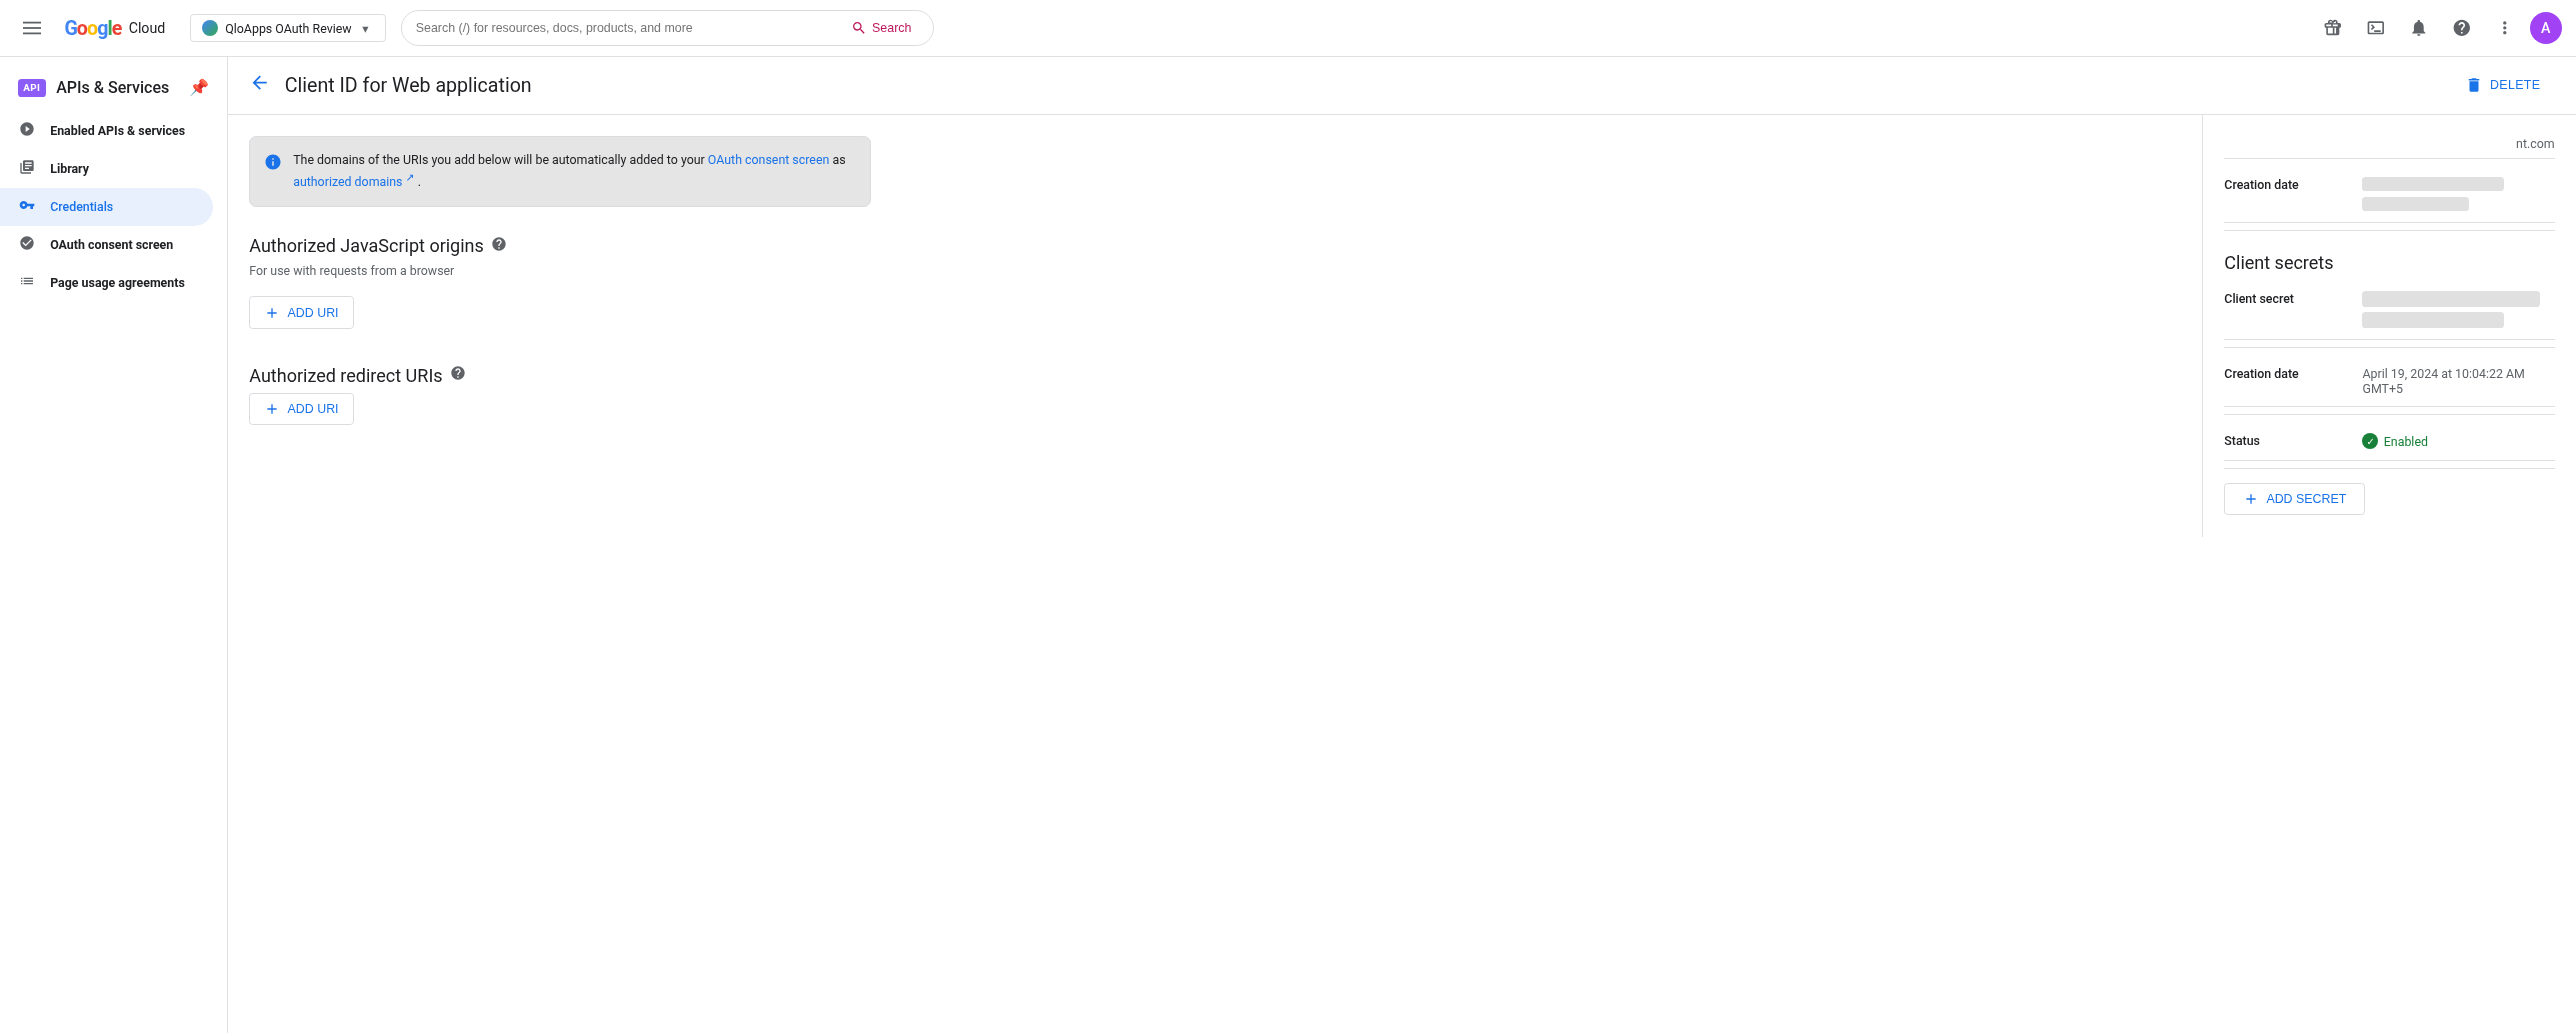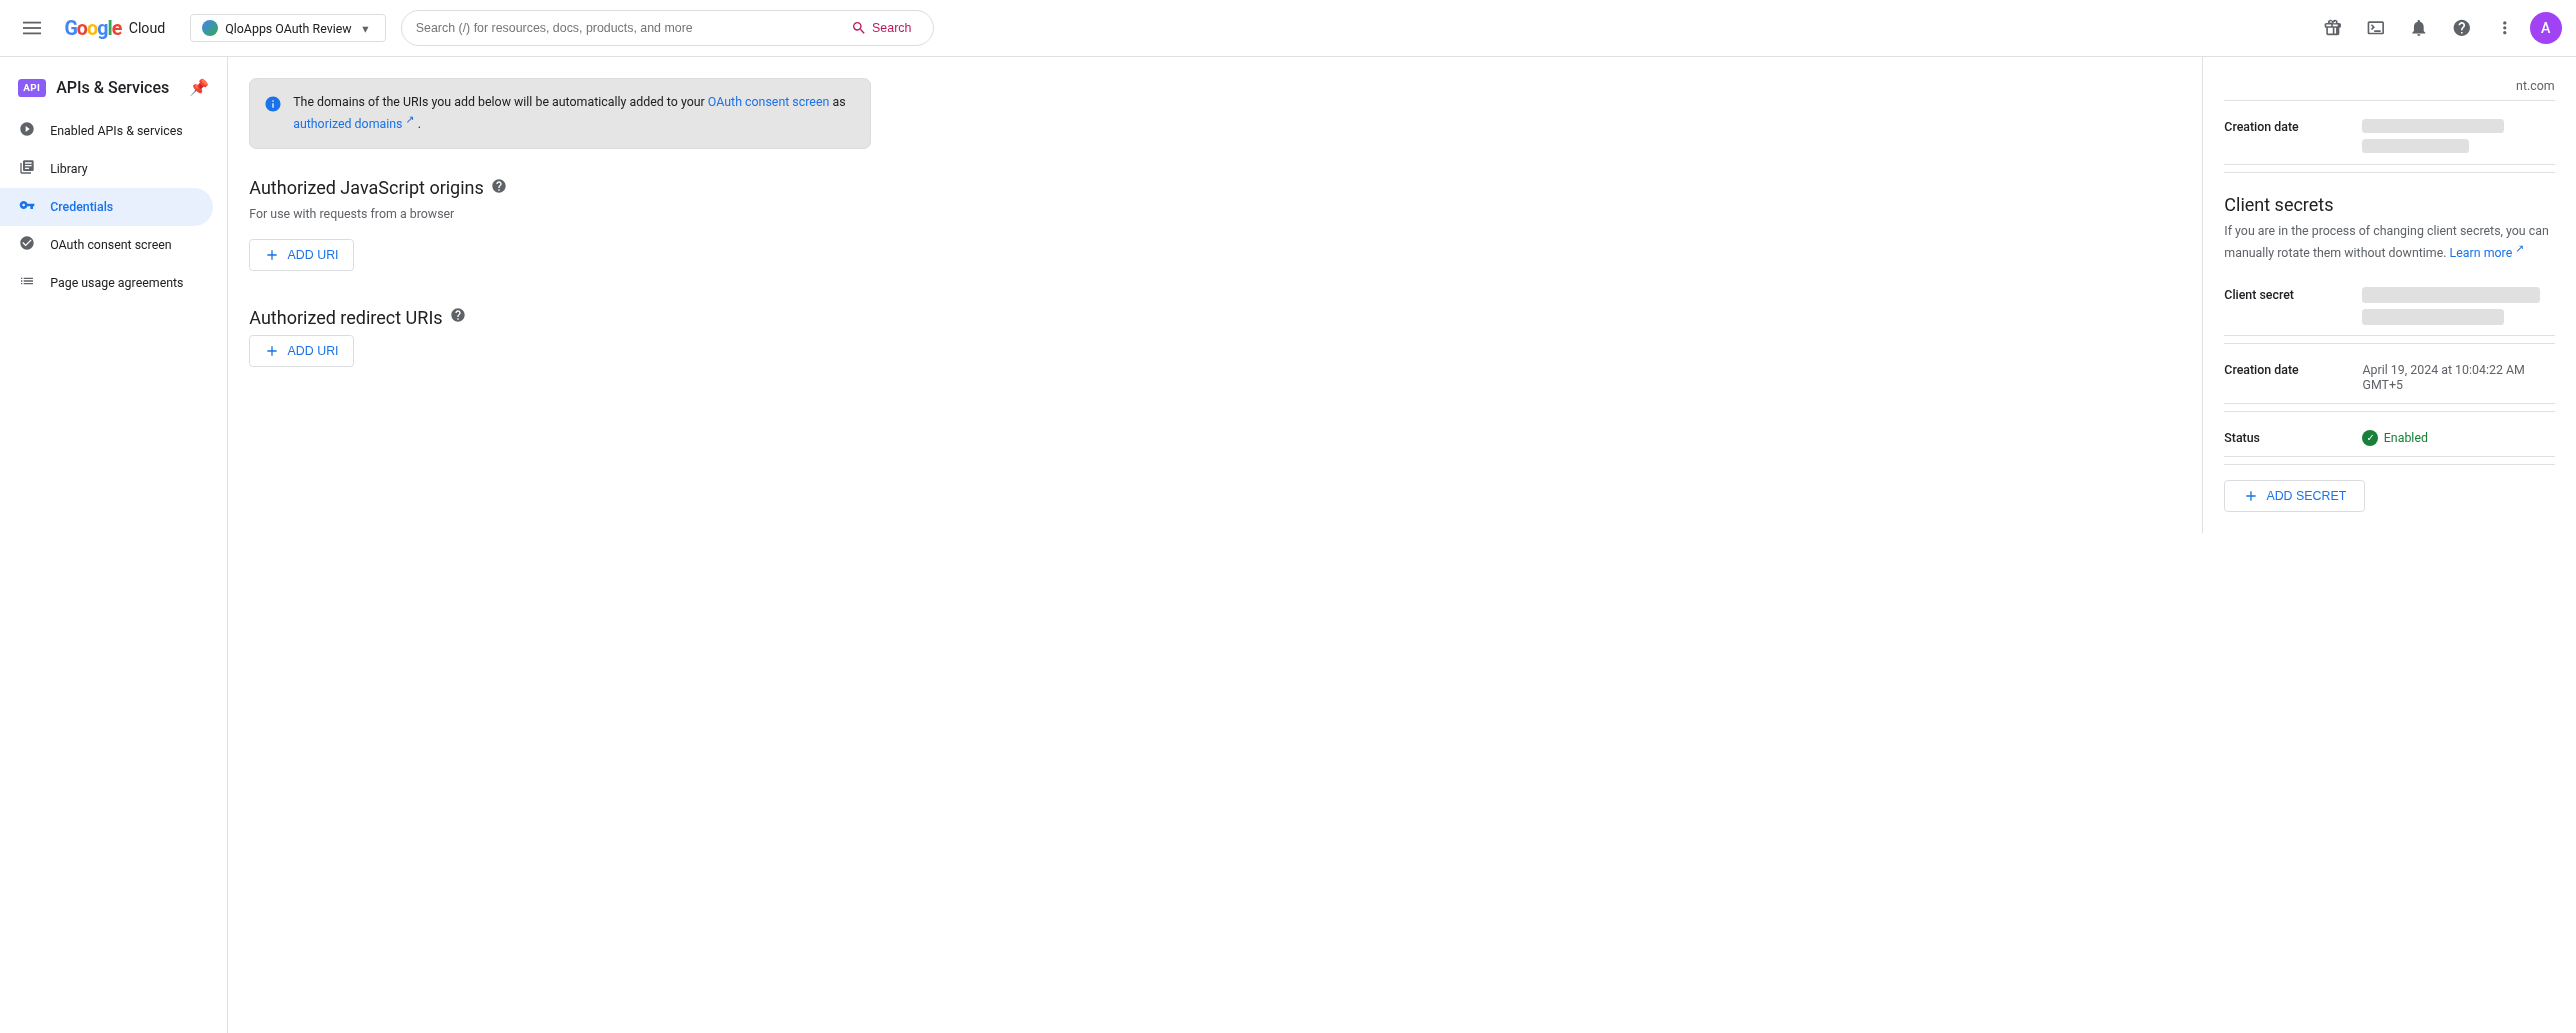--- a/index.html
+++ b/index.html
@@ -64,21 +64,21 @@
     }
     .api-badge {
       background: #8b5cf6; color: #fff; font-size: 9.8px; font-weight: 700;
       padding: 3.6px 5.3px; border-radius: 3.6px; letter-spacing: 0.4px;
     }
     .sidebar-title { font-size: 16px; font-weight: 500; color: #202124; }
     .pin-icon { margin-left: auto; color: #1a73e8; font-size: 16px; }
     .sidebar-item {
       display: flex; align-items: center; gap: 14.2px;
       padding: 9px 18px; cursor: pointer; color: #202124;
-      font-size: 12.4px; border-radius: 0 21.3px 21.3px 0; margin-right: 14.2px;
+      font-size: 12.4px; border-radius: 0 21.3px 21.3px 0; margin-right: 14.2px; font-weight: bold;
     }
     .sidebar-item.active { background: #e8f0fe; color: #1a73e8; font-weight: 500; }
     .sidebar-item.active .sidebar-icon { color: #1a73e8; }
     .sidebar-icon { font-size: 16px; color: #5f6368; width: 18px; text-align: center; }
 
     
     .main-content { flex: 1; overflow-y: auto; }
 
     
     .page-header {
@@ -275,20 +275,34 @@
         <svg width="16" height="16" viewBox="0 0 24 24" fill="currentColor">
             <path d="M3 13h2v-2H3v2zm0 4h2v-2H3v2zm0-8h2V7H3v2zm4 4h14v-2H7v2zm0 4h14v-2H7v2zM7 7v2h14V7H7z"></path>
           </svg>
       </span>
       <span>Page usage agreements</span>
     </div>
   </div>
 
   <div class="main-content">
 
+    <div class="page-header">
+      <button class="back-btn">
+        <svg width="21.3" height="21.3" viewBox="0 0 24 24" fill="#1a73e8">
+            <path d="M20 11H7.83l5.59-5.59L12 4l-8 8 8 8 1.41-1.41L7.83 13H20v-2z"></path>
+          </svg>
+      </button>
+      <h1 class="page-title">Client ID for Web application</h1>
+      <button class="delete-btn">
+        <svg width="18" height="18" viewBox="0 0 24 24" fill="#1a73e8">
+            <path d="M6 19c0 1.1.9 2 2 2h8c1.1 0 2-.9 2-2V7H6v12zM19 4h-3.5l-1-1h-5l-1 1H5v2h14V4z"></path>
+          </svg>
+        <span>DELETE</span>
+      </button>
+    </div>
 
     <div class="content-area">
 
       <div class="left-panel">
 
         <div class="info-box">
           <span class="info-icon">
             <svg width="18" height="18" viewBox="0 0 24 24" fill="#1a73e8">
                 <path d="M12 2C6.48 2 2 6.48 2 12s4.48 10 10 10 10-4.48 10-10S17.52 2 12 2zm1 15h-2v-6h2v6zm0-8h-2V7h2v2z"></path>
               </svg>
@@ -348,25 +362,20 @@
           <span class="info-label">Creation date</span>
           <span class="info-value">
             <span class="blurred-text" style="width:142px; display:block; margin-bottom:5.3px;"></span>
             <span class="blurred-text" style="width:107px; display:block;"></span>
           </span>
         </div>
 
         <div class="divider"></div>
 
         <h2 class="right-section-title">Client secrets</h2>
-        <p class="right-section-desc">
-          <span>If you are in the process of changing client secrets, you can manually rotate them without downtime.</span>
-          <a href="#" class="info-link">Learn more</a>
-          <span style="font-size:10.7px; vertical-align:super; color:#1a73e8;">↗</span>
-        </p>
 
         <div class="info-row">
           <span class="info-label">Client secret</span>
           <span class="info-value">
             <span class="blurred-text" style="width:178px; display:block; margin-bottom:5.3px; height:16px;"></span>
             <span class="blurred-text" style="width:142px; display:block; height:16px;"></span>
           </span>
         </div>
         <div class="divider"></div>
 

